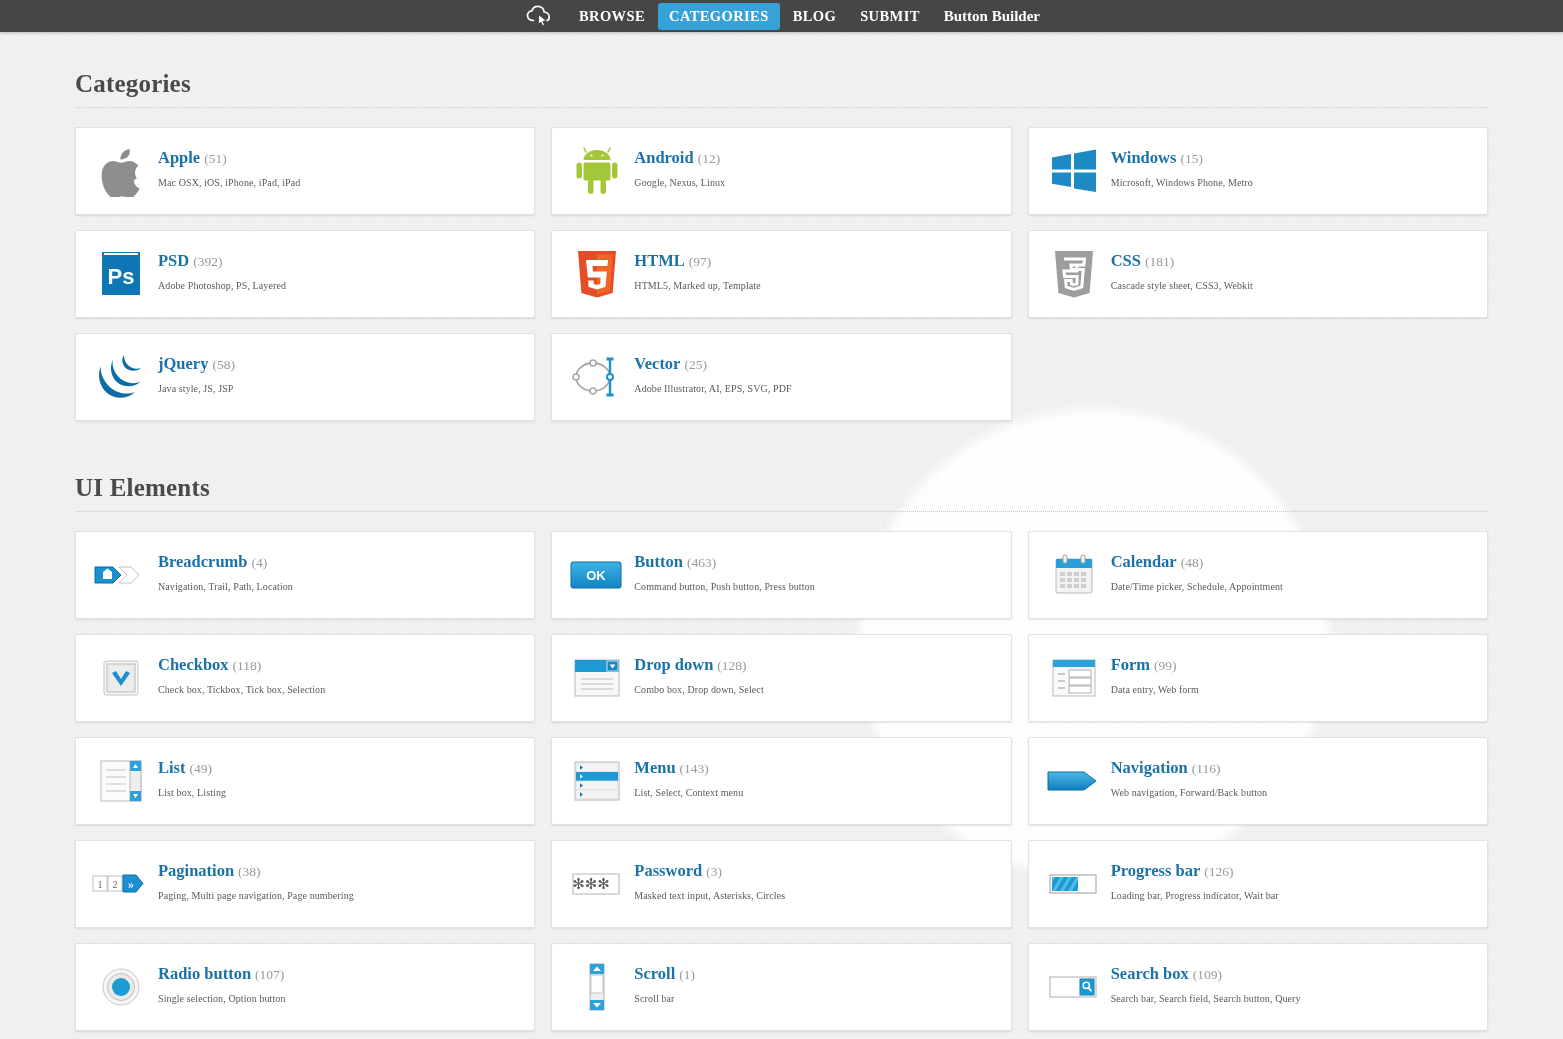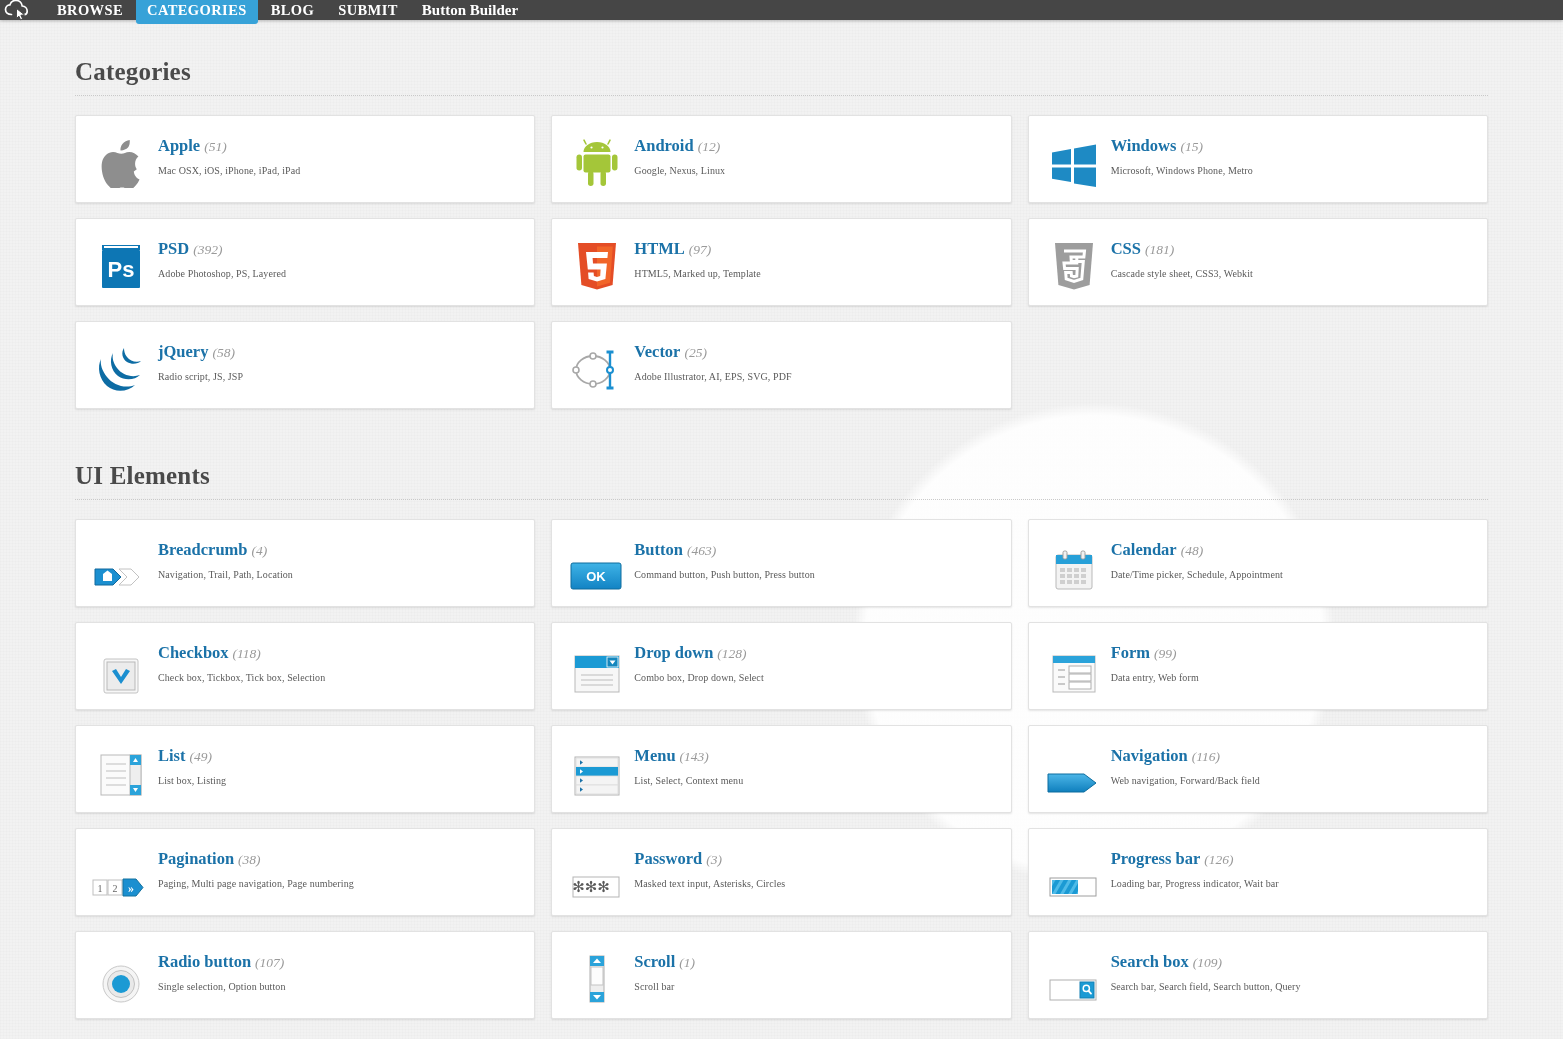--- a/index.html
+++ b/index.html
@@ -9,27 +9,29 @@
     background: #f2f2f2;
     background-image:
       radial-gradient(circle at 70% 62%, rgba(255,255,255,0.9) 0 18%, rgba(0,0,0,0) 19%),
       repeating-linear-gradient(0deg, rgba(0,0,0,0.012) 0 1px, rgba(255,255,255,0) 1px 3px),
       repeating-linear-gradient(90deg, rgba(0,0,0,0.012) 0 1px, rgba(255,255,255,0) 1px 3px);
     color: #444;
   }
 
   
   .navbar {
-    height: 20px;
+    height: 32px;
     background: #464646;
     display: flex;
     align-items: center;
+    padding-left: 12px;
     position: relative;
     z-index: 5;
     box-shadow: 0 1px 3px rgba(0,0,0,0.25);
+    justify-content: center;
   }
   .brand {
     width: 38px; height: 30px;
     display: flex; align-items: center; justify-content: center;
     margin-right: 8px;
   }
   .nav-item {
     font-family: "Liberation Serif", serif;
     font-weight: bold;
     font-size: 14.5px;
@@ -77,38 +79,37 @@
     display: flex;
     align-items: flex-start;
     padding: 14px 14px 10px 14px;
     cursor: pointer;
   }
   .card .icon-wrap {
     width: 62px;
     min-width: 62px;
     height: 58px;
     display: flex;
-    align-items: flex-end;
+    align-items: center;
     justify-content: center;
   }
   .card .body { padding-left: 6px; padding-top: 6px; }
   .card-title {
     font-family: "Liberation Serif", serif;
     font-weight: bold;
     font-size: 16.5px;
     color: #1b72a8;
     display: inline;
   }
   .card-count {
     font-family: "Liberation Serif", serif;
     font-size: 13.5px;
     color: #9a9a9a;
     display: inline;
     margin-left: 4px;
-    font-style: italic;
   }
   .card-desc {
     font-family: "Liberation Serif", serif;
     font-size: 10px;
     color: #5a5a5a;
     margin-top: 9px;
     letter-spacing: .1px;
   }
   svg { display: block; }
 </style>
@@ -245,21 +246,21 @@
         <div class="card">
       <div class="icon-wrap">
         <svg width="52" height="48" viewBox="0 0 52 48">
           <path d="M6 13 C2 21 4 33 12 40 C20 47 33 46 40 39 C30 43 18 39 12 31 C7 25 5 18 6 13 Z" fill="#0d6ca4"></path>
           <path d="M18 7 C14 14 16 25 23 30 C30 35 40 34 45 29 C37 32 27 29 22 22 C18 17 17 11 18 7 Z" fill="#0d6ca4"></path>
           <path d="M29 2 C26 6 27 13 32 16 C37 19 43 18 46 15 C41 17 35 15 32 11 C29.5 8 29 4.5 29 2 Z" fill="#0d6ca4"></path>
         </svg>
       </div>
       <div class="body">
         <span class="card-title">jQuery</span><span class="card-count">(58)</span>
-        <div class="card-desc">Radio script, JS, JSP</div>
+        <div class="card-desc">Java style, JS, JSP</div>
       </div>
     </div>
       </div>
 
     <div class="cell">
         <div class="card">
       <div class="icon-wrap">
         <svg width="52" height="48" viewBox="0 0 52 48">
           <ellipse cx="22" cy="24" rx="17" ry="14" fill="none" stroke="#a8a8a8" stroke-width="1.8"></ellipse>
           <circle cx="22" cy="10" r="3" fill="#ffffff" stroke="#a8a8a8" stroke-width="1.6"></circle>
@@ -469,21 +470,21 @@
                 <linearGradient id="gnav" x1="0" y1="0" x2="0" y2="1">
             <stop offset="0" stop-color="#4cb6e8"></stop>
                   <stop offset="1" stop-color="#0f7fbd"></stop>
           </linearGradient>
               </defs>
           <path d="M2 6 L38 6 L50 15 L38 24 L2 24 Z" fill="url(#gnav)" stroke="#0c6d9f" stroke-width="1"></path>
         </svg>
       </div>
       <div class="body">
         <span class="card-title">Navigation</span><span class="card-count">(116)</span>
-        <div class="card-desc">Web navigation, Forward/Back field</div>
+        <div class="card-desc">Web navigation, Forward/Back button</div>
       </div>
     </div>
       </div>
 
     <div class="cell">
         <div class="card">
       <div class="icon-wrap">
         <svg width="58" height="26" viewBox="0 0 58 26">
           <rect x="1" y="5" width="14" height="15" fill="#ffffff" stroke="#bfbfbf"></rect>
           <text x="8" y="16.5" text-anchor="middle" font-family="'Liberation Serif',serif" font-size="10" fill="#666">1</text>

